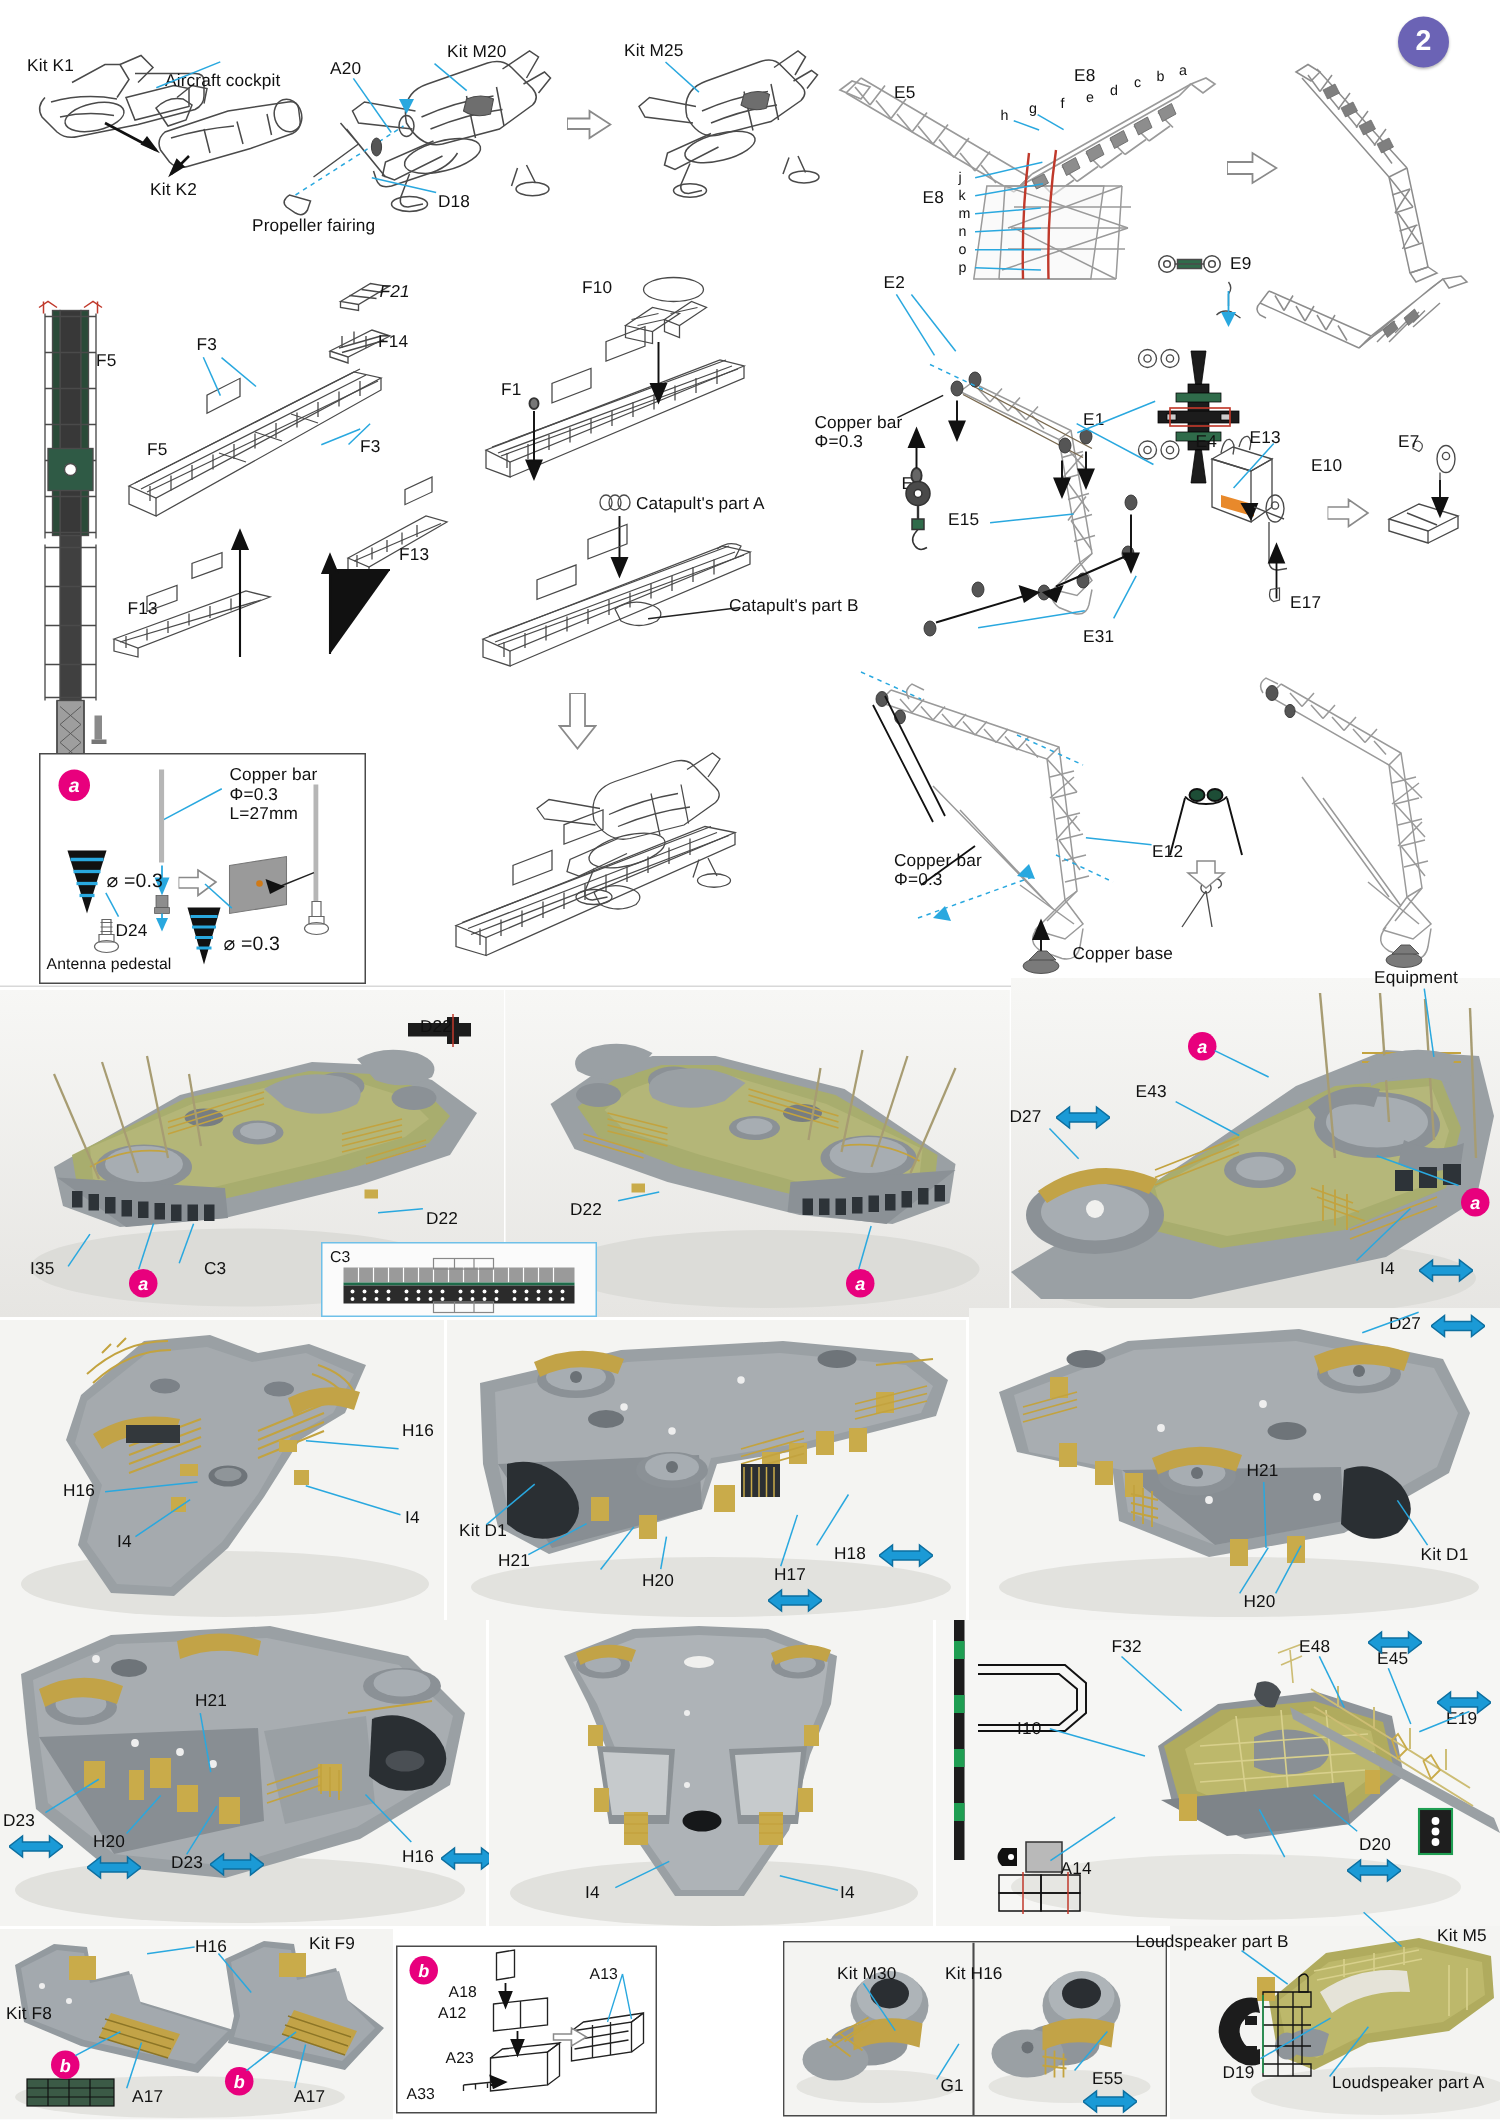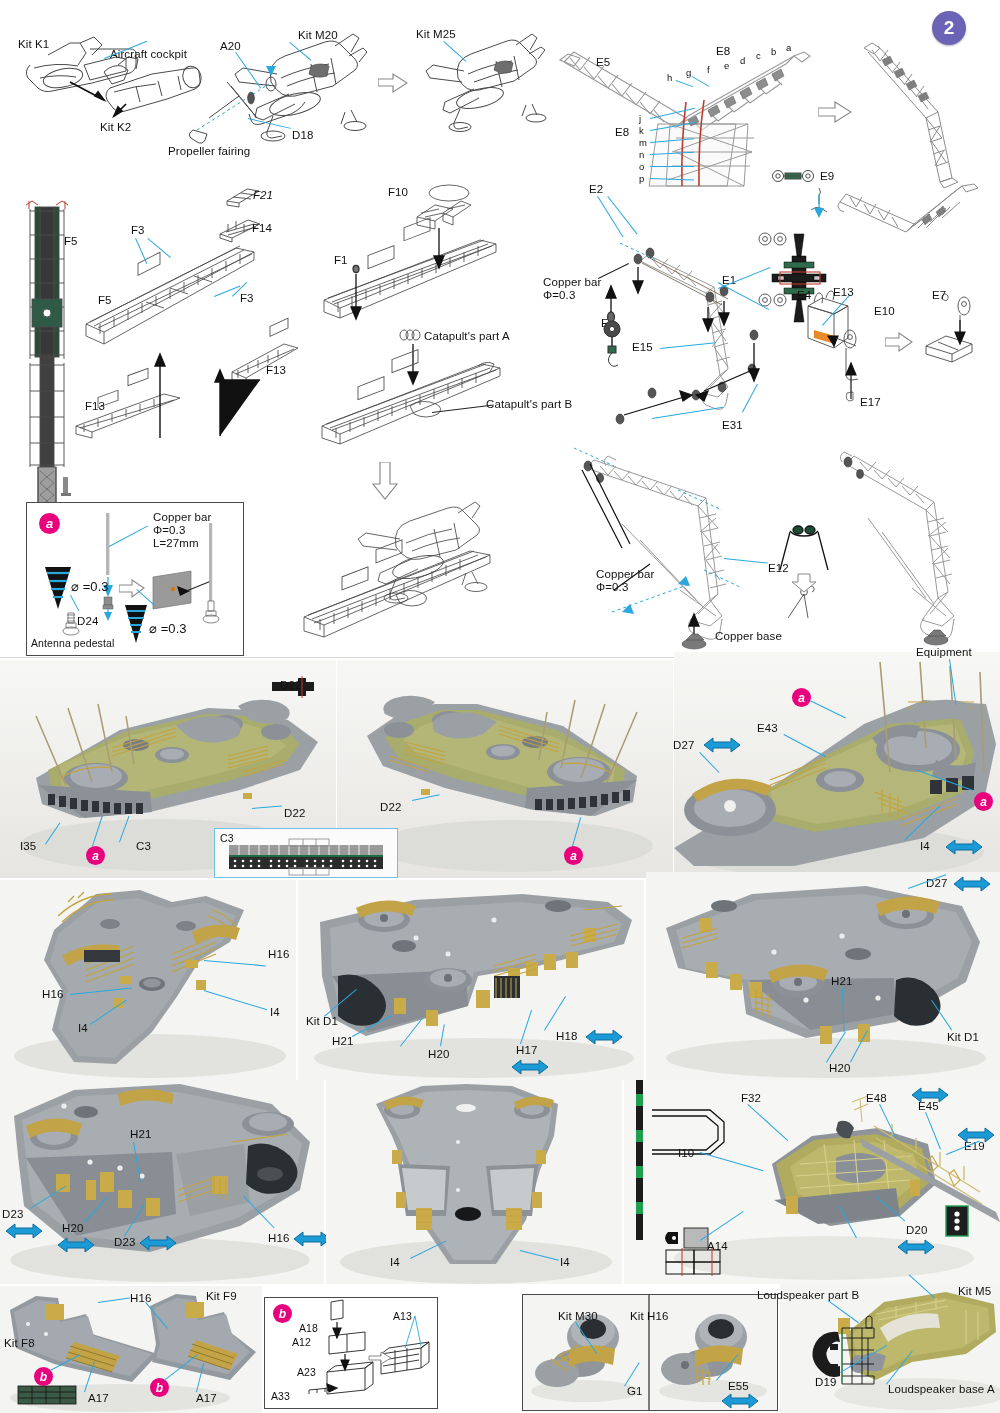--- a/index.html
+++ b/index.html
@@ -1675,20 +1675,20 @@
         <path d="M72 44 l0 56 M82 44 l0 56"></path>
         <path d="M86 34 q4 -4 6 0 l0 10 -6 0z"></path>
       </g>
       <g stroke="#1f9e52" stroke-width="1">
           <path d="M62 46 l0 52"></path>
         </g>
     </svg>
   </div>
   <div class="lbl" style="left:757px;top:1289px;">Loudspeaker part B</div>
   <div class="leader" style="left:828px;top:1300px;width:38px;transform:rotate(36deg);"></div>
-  <div class="lbl" style="left:888px;top:1383px;">Loudspeaker base A</div>
+  <div class="lbl" style="left:888px;top:1383px;">Loudspeaker part A</div>
   <div class="leader" style="left:886px;top:1384px;width:42px;transform:rotate(-52deg);"></div>
   <div class="lbl" style="left:815px;top:1376px;">D19</div>
   <div class="leader" style="left:840px;top:1372px;width:54px;transform:rotate(-30deg);"></div>
   <div class="lbl" style="left:958px;top:1285px;">Kit M5</div>
   <div class="leader" style="left:934px;top:1298px;width:34px;transform:rotate(-138deg);"></div>
 
 </div>
 
 </body></html>

